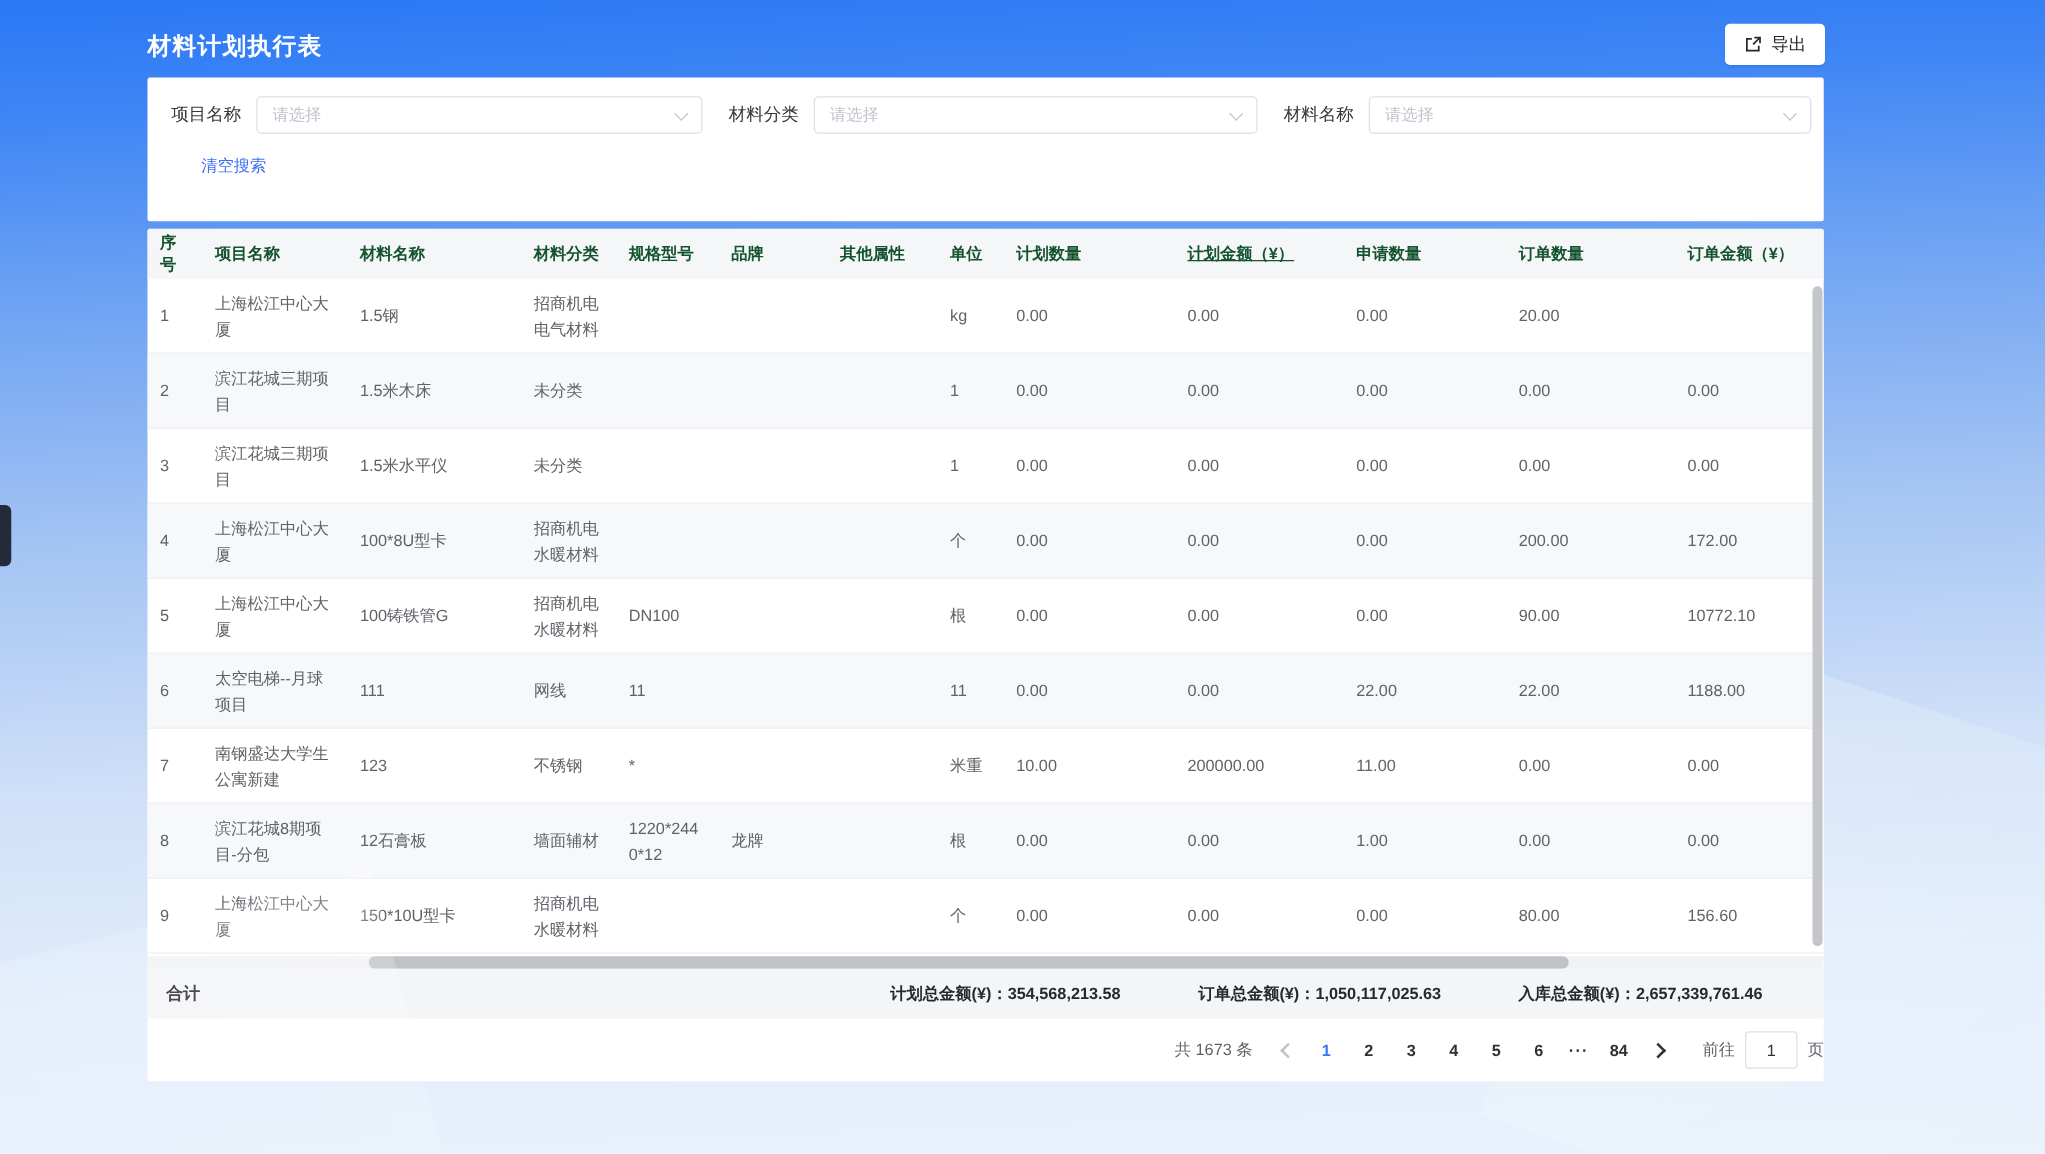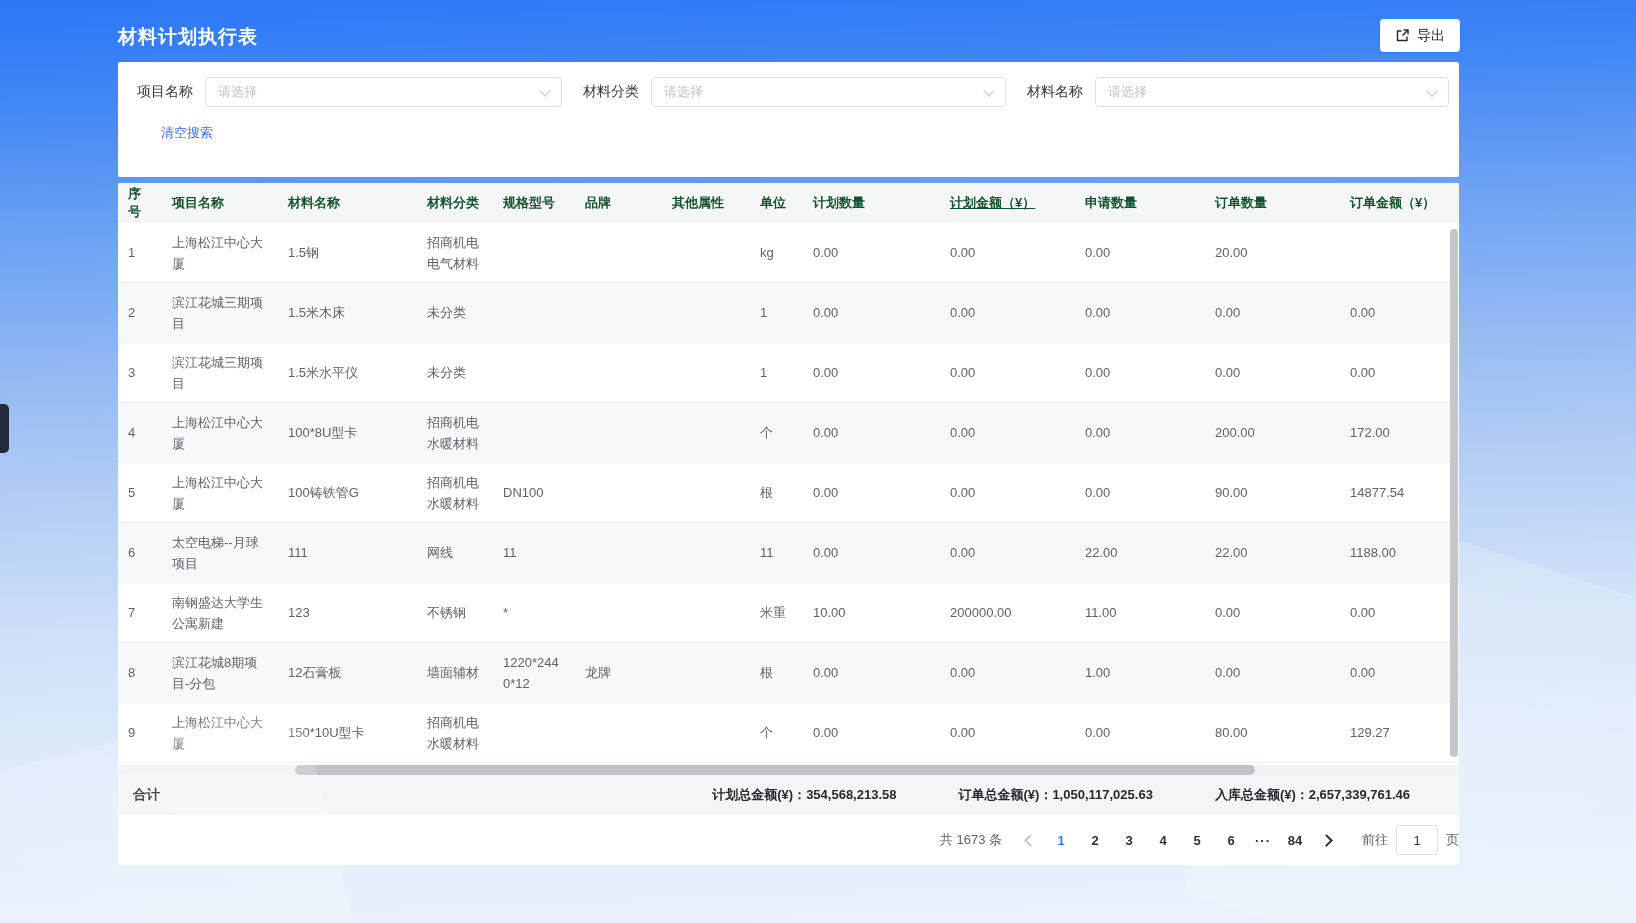--- a/index.html
+++ b/index.html
@@ -211,21 +211,21 @@
         <div class="td" style="width: 139px;">100铸铁管G</div>
         <div class="td" style="width: 76px;">招商机电水暖材料</div>
         <div class="td" style="width: 82px;">DN100</div>
         <div class="td" style="width: 87px;"></div>
         <div class="td" style="width: 88px;"></div>
         <div class="td" style="width: 53px;">根</div>
         <div class="td" style="width: 137px;">0.00</div>
         <div class="td" style="width: 135px;">0.00</div>
         <div class="td" style="width: 130px;">0.00</div>
         <div class="td" style="width: 135px;">90.00</div>
-        <div class="td" style="width: 109px; flex: 1 0 auto;">14877.54</div>
+        <div class="td" style="width: 109px; flex: 1 0 auto;">10772.10</div>
       </div>
       <div class="tr striped">
         <div class="td" style="width: 44px;">6</div>
         <div class="td" style="width: 116px;">太空电梯--月球项目</div>
         <div class="td" style="width: 139px;">111</div>
         <div class="td" style="width: 76px;">网线</div>
         <div class="td" style="width: 82px;">11</div>
         <div class="td" style="width: 87px;"></div>
         <div class="td" style="width: 88px;"></div>
         <div class="td" style="width: 53px;">11</div>
@@ -271,21 +271,21 @@
         <div class="td" style="width: 139px;">150*10U型卡</div>
         <div class="td" style="width: 76px;">招商机电水暖材料</div>
         <div class="td" style="width: 82px;"></div>
         <div class="td" style="width: 87px;"></div>
         <div class="td" style="width: 88px;"></div>
         <div class="td" style="width: 53px;">个</div>
         <div class="td" style="width: 137px;">0.00</div>
         <div class="td" style="width: 135px;">0.00</div>
         <div class="td" style="width: 130px;">0.00</div>
         <div class="td" style="width: 135px;">80.00</div>
-        <div class="td" style="width: 109px; flex: 1 0 auto;">129.27</div>
+        <div class="td" style="width: 109px; flex: 1 0 auto;">156.60</div>
       </div>
     </div>
 
   <div class="hscroll-track">
     <div class="hscroll-thumb"></div>
   </div>
   <div class="vscroll-thumb"></div>
 
   <div class="summary-row">
     <span class="summary-label">合计</span>

